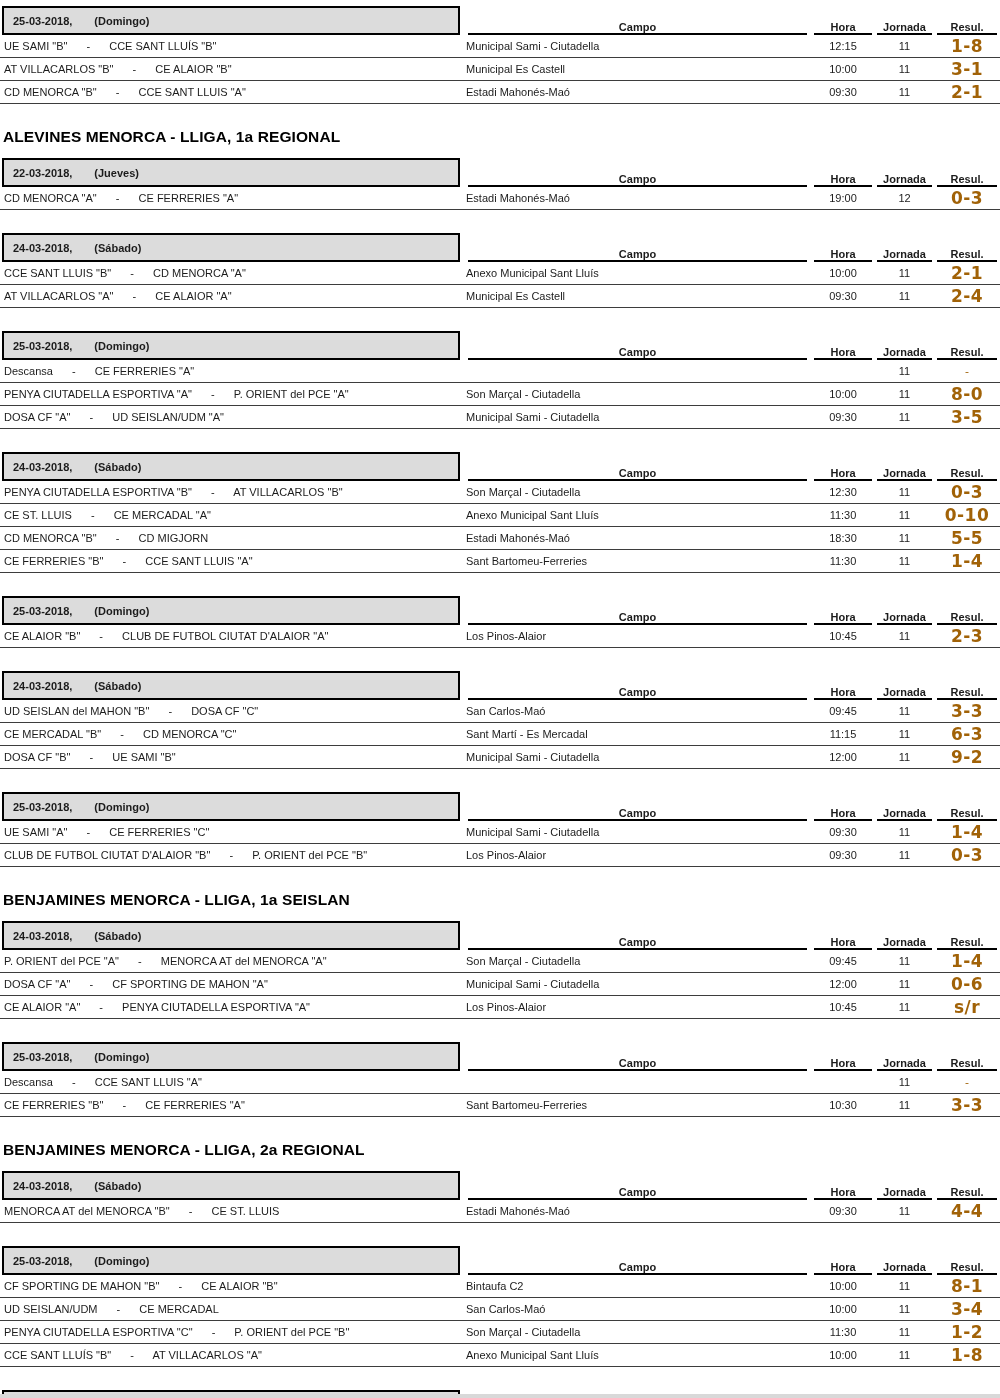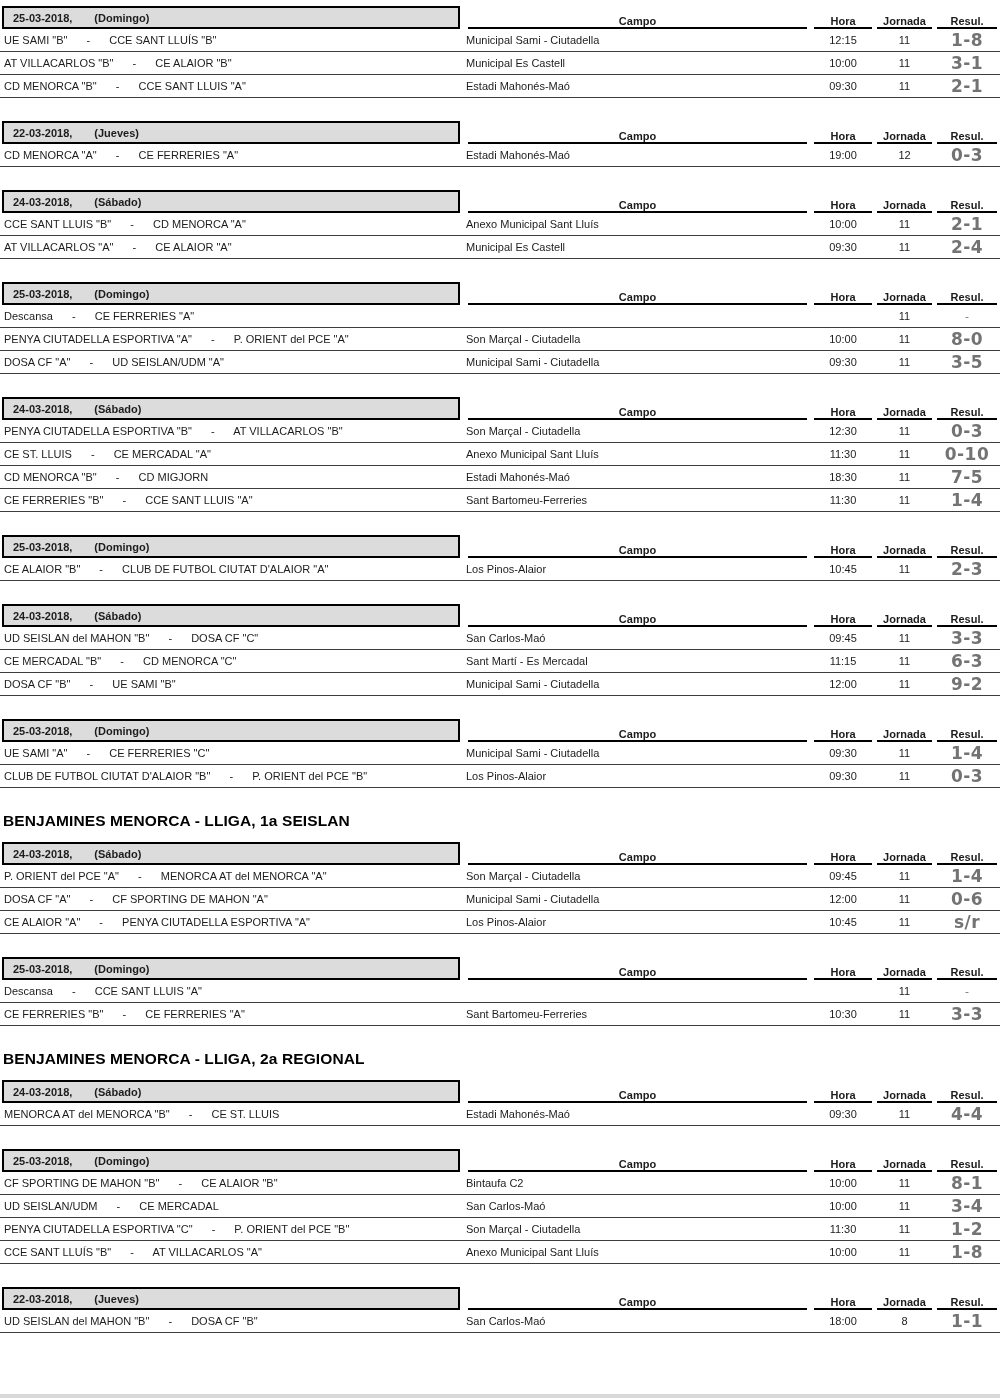--- a/index.html
+++ b/index.html
@@ -9,21 +9,21 @@
     color:#1c1c1c;
   }
   #page{padding-top:6px;position:relative;height:1392px;overflow:hidden;}
   .heading{
     font-size:15.5px;font-weight:bold;line-height:19px;
     margin:22px 0 12px 3px;color:#000;letter-spacing:0.1px;
   }
   .ftable{margin-bottom:23px;}
   .thead{display:flex;align-items:flex-end;}
   .datebox{
-    box-sizing:border-box;width:458px;height:23px;margin-left:2px;
+    box-sizing:border-box;width:458px;height:29px;margin-left:2px;
     border:2px solid #000;background:#dcdcdc;
     display:flex;align-items:center;padding:0 9px;
     font-size:11px;font-weight:bold;white-space:nowrap;
   }
   .datebox .day{margin-left:22px;}
   .col{
     box-sizing:border-box;border-bottom:2.2px solid #000;
     text-align:center;font-weight:bold;font-size:11px;padding-bottom:0;
     white-space:nowrap;
   }
@@ -39,21 +39,21 @@
     box-sizing:border-box;width:458px;padding-left:4px;
     white-space:nowrap;overflow:hidden;
   }
   .match .dash{margin:0 16px;}
   .venue{flex:1;padding-left:8px;white-space:nowrap;overflow:hidden;}
   .hora-cell{width:58px;margin-left:7px;text-align:center;}
   .jornada-cell{width:55px;margin-left:5px;text-align:center;}
   .resul-cell{
     width:60px;margin-left:5px;margin-right:3px;text-align:center;
     font-family:"DejaVu Sans",sans-serif;font-weight:800;font-size:17px;
-    letter-spacing:0.5px;color:#737373;white-space:nowrap;line-height:17px;
+    letter-spacing:0.5px;color:#a16207;white-space:nowrap;line-height:17px;
   }
   .resul-cell.plain{font-size:11px;font-weight:normal;letter-spacing:0;}
   .bottom-strip{position:absolute;left:0;bottom:0;width:1000px;height:4px;background:#d9d9d9;}
 </style>
 </head>
 <body>
 
 <div id="page">
   <section>
 
@@ -97,20 +97,21 @@
       <span class="away">CCE SANT LLUIS "A"</span>
     </div>
     <div class="venue">Estadi Mahonés-Maó</div>
     <div class="hora-cell">09:30</div>
     <div class="jornada-cell">11</div>
     <div class="resul-cell">2-1</div>
   </div>
       </div>
     </section>
     <section>
+    <h2 class="heading">ALEVINES MENORCA - LLIGA, 1a REGIONAL</h2>
   <div class="ftable">
     <div class="thead">
       <div class="datebox">
         <span class="date">22-03-2018,</span>
         <span class="day">(Jueves)</span>
       </div>
       <div class="col campo">Campo</div>
       <div class="col hora">Hora</div>
       <div class="col jornada">Jornada</div>
       <div class="col resul">Resul.</div>
@@ -243,21 +244,21 @@
   </div>
         <div class="trow">
     <div class="match">
       <span class="home">CD MENORCA "B"</span>
       <span class="dash">-</span>
       <span class="away">CD MIGJORN</span>
     </div>
     <div class="venue">Estadi Mahonés-Maó</div>
     <div class="hora-cell">18:30</div>
     <div class="jornada-cell">11</div>
-    <div class="resul-cell">7-5</div>
+    <div class="resul-cell">5-5</div>
   </div>
         <div class="trow">
     <div class="match">
       <span class="home">CE FERRERIES "B"</span>
       <span class="dash">-</span>
       <span class="away">CCE SANT LLUIS "A"</span>
     </div>
     <div class="venue">Sant Bartomeu-Ferreries</div>
     <div class="hora-cell">11:30</div>
     <div class="jornada-cell">11</div>

